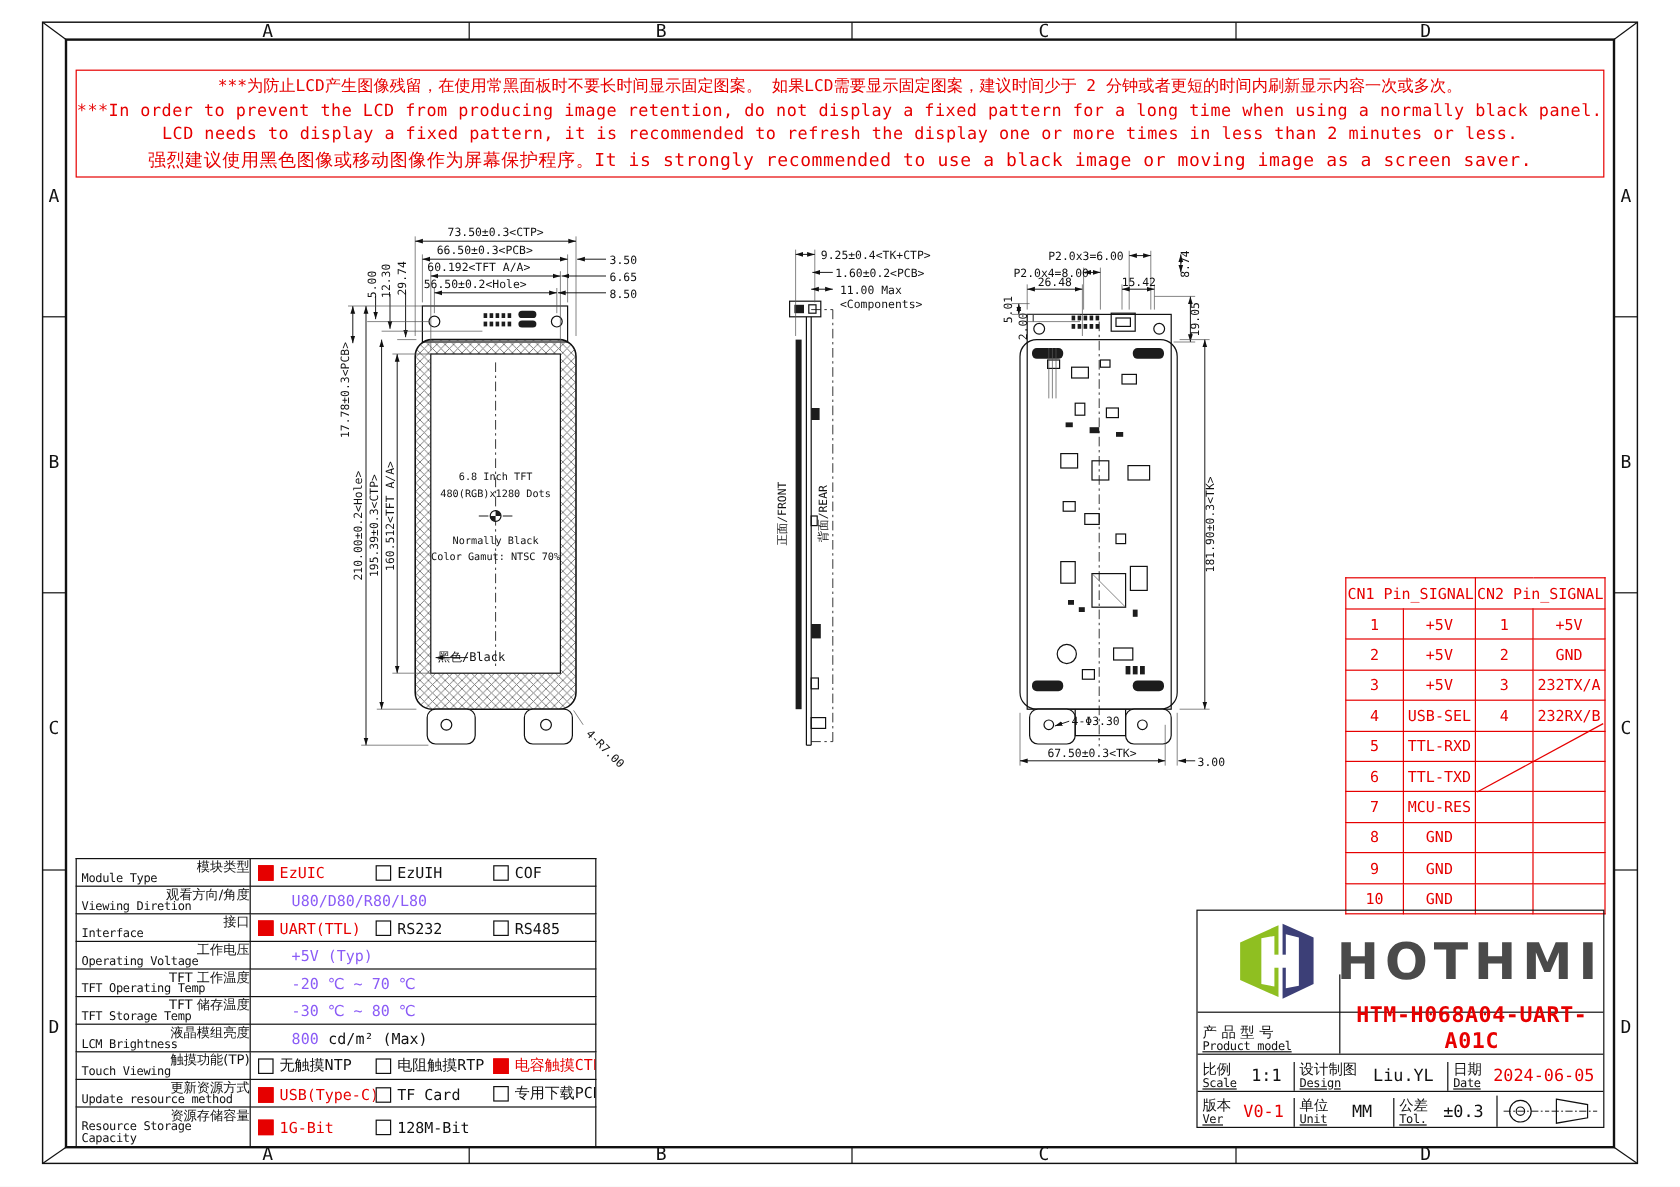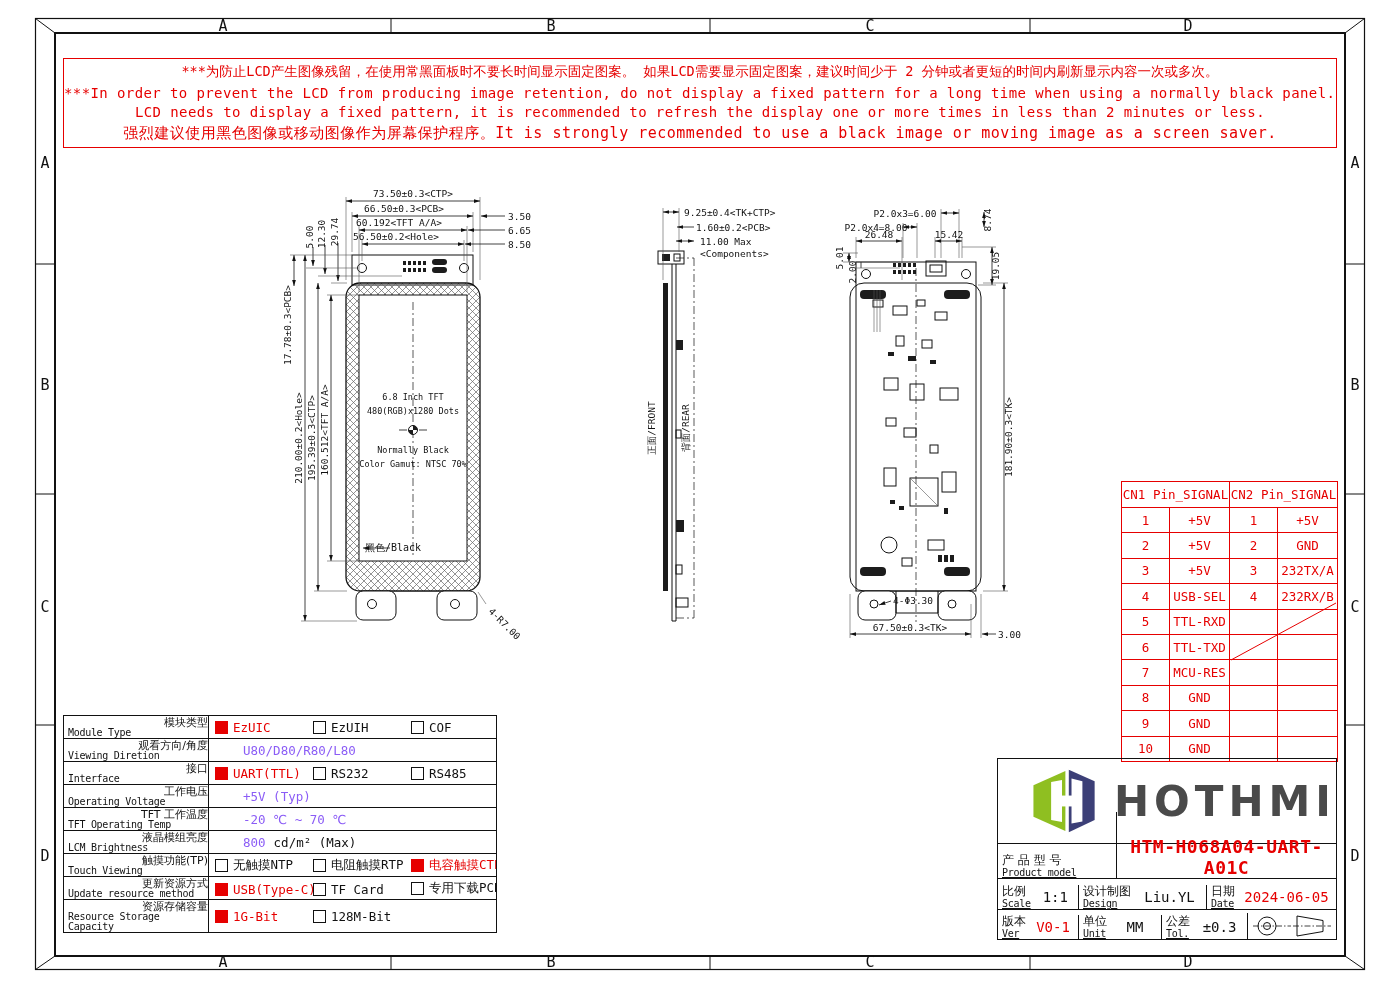--- a/index.html
+++ b/index.html
@@ -523,20 +523,33 @@
           </td>
     <td>
             <div class="sval">
               <span class="redval">-20 ℃ ~ 70 ℃</span>
             </div>
           </td>
   </tr>
   <tr>
     <td>
             <div class="slabel">
+              <div class="cn">TFT 储存温度</div>
+              <div class="en">TFT Storage Temp</div>
+            </div>
+          </td>
+    <td>
+            <div class="sval">
+              <span class="redval">-30 ℃ ~ 80 ℃</span>
+            </div>
+          </td>
+  </tr>
+  <tr>
+    <td>
+            <div class="slabel">
               <div class="cn">液晶模组亮度</div>
               <div class="en">LCM Brightness</div>
             </div>
           </td>
     <td>
             <div class="sval">
               <span class="redval">800</span>
               <span class="blackval">cd/m² (Max)</span>
             </div>
           </td>

